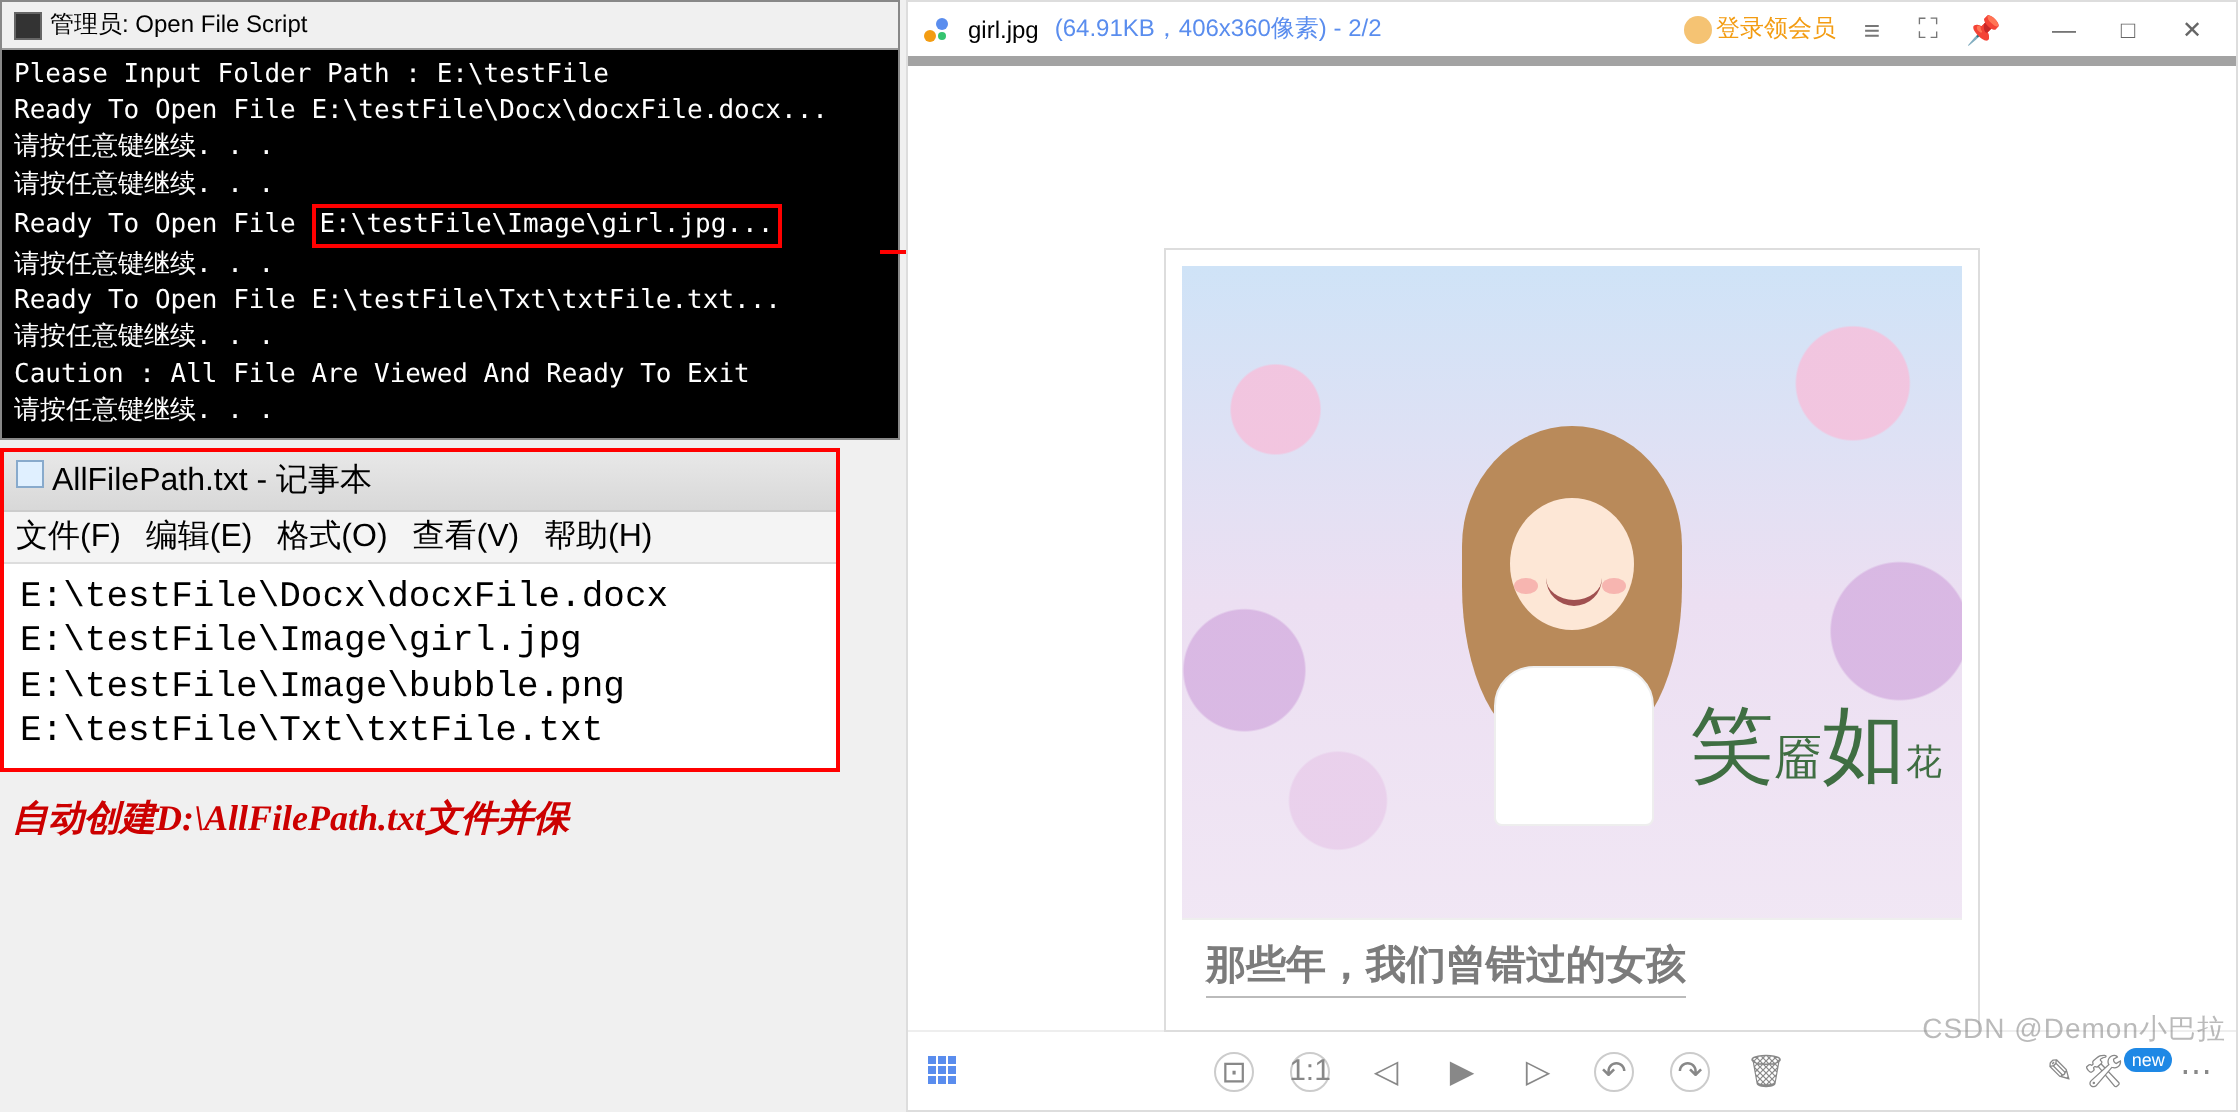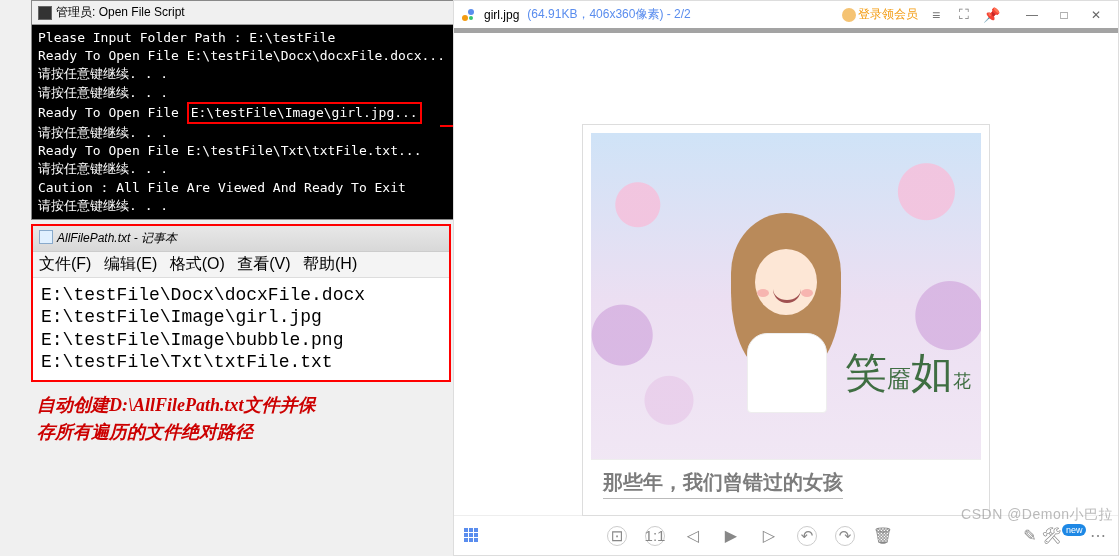--- a/index.html
+++ b/index.html
@@ -1,31 +1,31 @@
 <!DOCTYPE html>
 <html><head>
   <meta charset="utf-8">
   <style>
     * { margin: 0; padding: 0; box-sizing: border-box; }
     body { width: 1119px; height: 556px; font-family: "Microsoft YaHei", sans-serif; background: #f0f0f0; position: relative; overflow: hidden; }
 
     
-    .left-panel { position: absolute; left: 0; top: 0; width: 450px; height: 401px; margin-left: 31px; }
+    .left-panel { position: absolute; left: 0; top: 0; width: 450px; height: 401px; }
 
     
     .console-window { background: #000; border: 1px solid #888; width: 450px; }
     .console-titlebar { background: #f0f0f0; color: #000; padding: 3px 6px; font-size: 12px; border-bottom: 1px solid #999; display: flex; align-items: center; gap: 4px; }
     .console-icon { width: 14px; height: 14px; background: #333; border: 1px solid #666; display: inline-block; }
     .console-body { background: #000; color: #fff; font-family: Consolas, monospace; font-size: 13px; padding: 4px 6px; line-height: 1.4; }
     .console-line { white-space: pre; }
     .highlight-box { border: 2px solid #ff0000; padding: 0 2px; display: inline-block; }
 
     
     .notepad-window { border: 2px solid #ff0000; background: #fff; margin-top: 4px; width: 420px; position: relative; }
-    .notepad-titlebar { background: linear-gradient(#e8e8e8,#d8d8d8); padding: 4px 6px; font-size: 12px; display: flex; gap: 4px; border-bottom: 1px solid #ccc; font-style: italic; }
+    .notepad-titlebar { background: linear-gradient(#e8e8e8,#d8d8d8); padding: 4px 6px; font-size: 16px; display: flex; gap: 4px; border-bottom: 1px solid #ccc; }
     .notepad-icon { width: 14px; height: 14px; background: #e0f0ff; border: 1px solid #88aacc; }
     .notepad-menubar { background: #f4f4f4; padding: 2px 6px; font-size: 16px; border-bottom: 1px solid #ddd; }
     .notepad-menu-item { margin-right: 8px; }
     .notepad-body { background: #fff; padding: 6px 8px; font-family: Consolas, "Courier New", monospace; font-size: 18px; line-height: 1.25; }
 
     
     .annotation-text { color: #cc0000; font-family: "SimSun","宋体",serif; font-size: 18px; font-weight: 600; margin: 10px 6px; line-height: 1.5; width: 400px; font-style: italic; }
 
     
     .viewer-window { position: absolute; left: 453px; top: 0; right: 0; height: 556px; background: #fff; border: 1px solid #ddd; display: flex; flex-direction: column; }
@@ -120,21 +120,20 @@
     <div class="notepad-body">
       <div>E:\testFile\Docx\docxFile.docx</div>
       <div>E:\testFile\Image\girl.jpg</div>
       <div>E:\testFile\Image\bubble.png</div>
       <div>E:\testFile\Txt\txtFile.txt</div>
     </div>
   </div>
 
   <div class="annotation-text">
     <div>自动创建D:\AllFilePath.txt文件并保</div>
-    <div>存所有遍历的文件绝对路径</div>
   </div>
 </div>
 
 <svg class="red-arrow" width="60" height="20">
   <line x1="0" y1="10" x2="48" y2="10" stroke="#ff0000" stroke-width="2"></line>
   <polygon points="48,4 60,10 48,16" fill="#ff0000"></polygon>
 </svg>
 
 <div class="viewer-window">
   <div class="viewer-titlebar">

